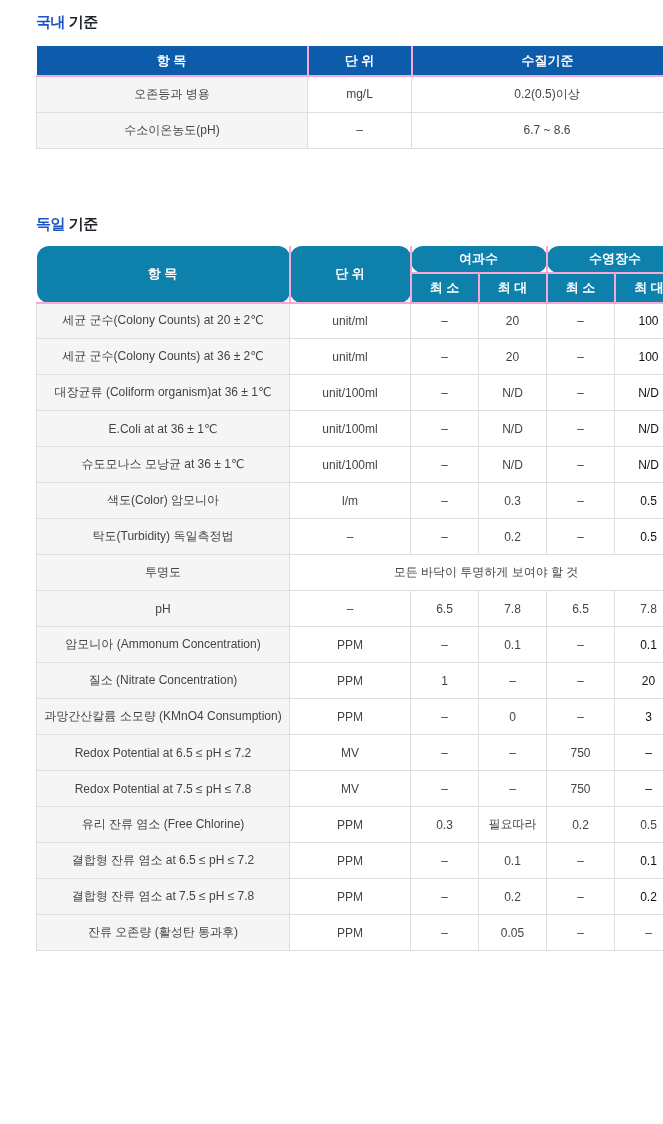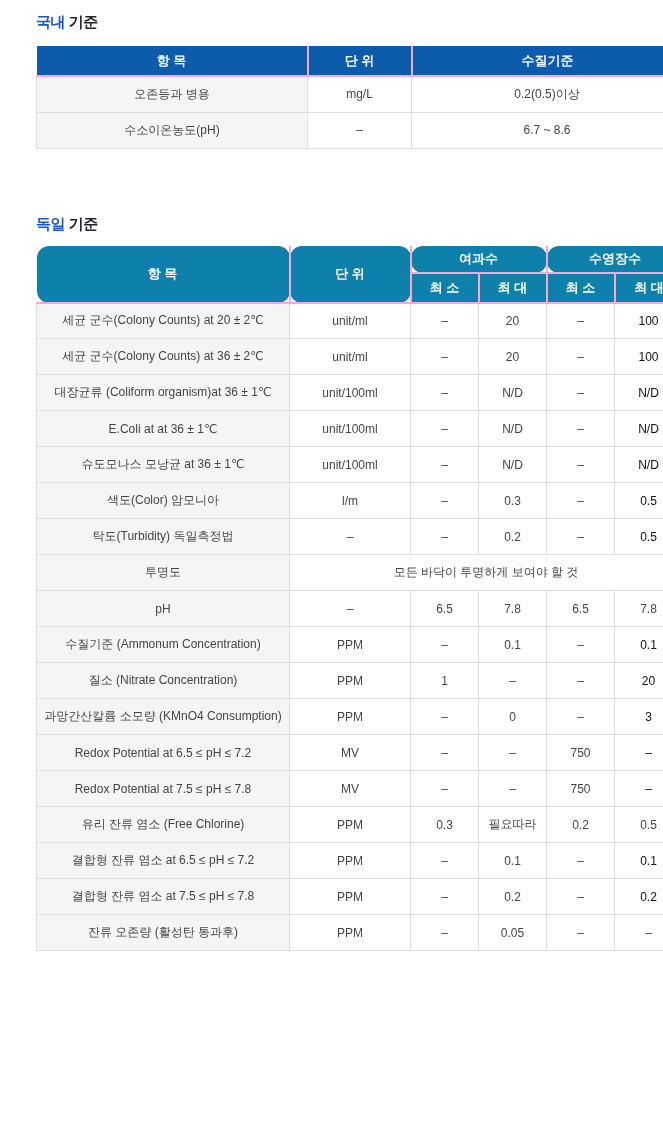--- a/index.html
+++ b/index.html
@@ -179,21 +179,21 @@
       </tr>
       <tr>
         <td class="item">pH</td>
         <td>–</td>
         <td>6.5</td>
         <td>7.8</td>
         <td>6.5</td>
         <td>7.8</td>
       </tr>
       <tr>
-        <td class="item">수질기준 (Ammonum Concentration)</td>
+        <td class="item">암모니아 (Ammonum Concentration)</td>
         <td>PPM</td>
         <td>–</td>
         <td>0.1</td>
         <td>–</td>
         <td class="bold">0.1</td>
       </tr>
       <tr>
         <td class="item">질소 (Nitrate Concentration)</td>
         <td>PPM</td>
         <td>1</td>

